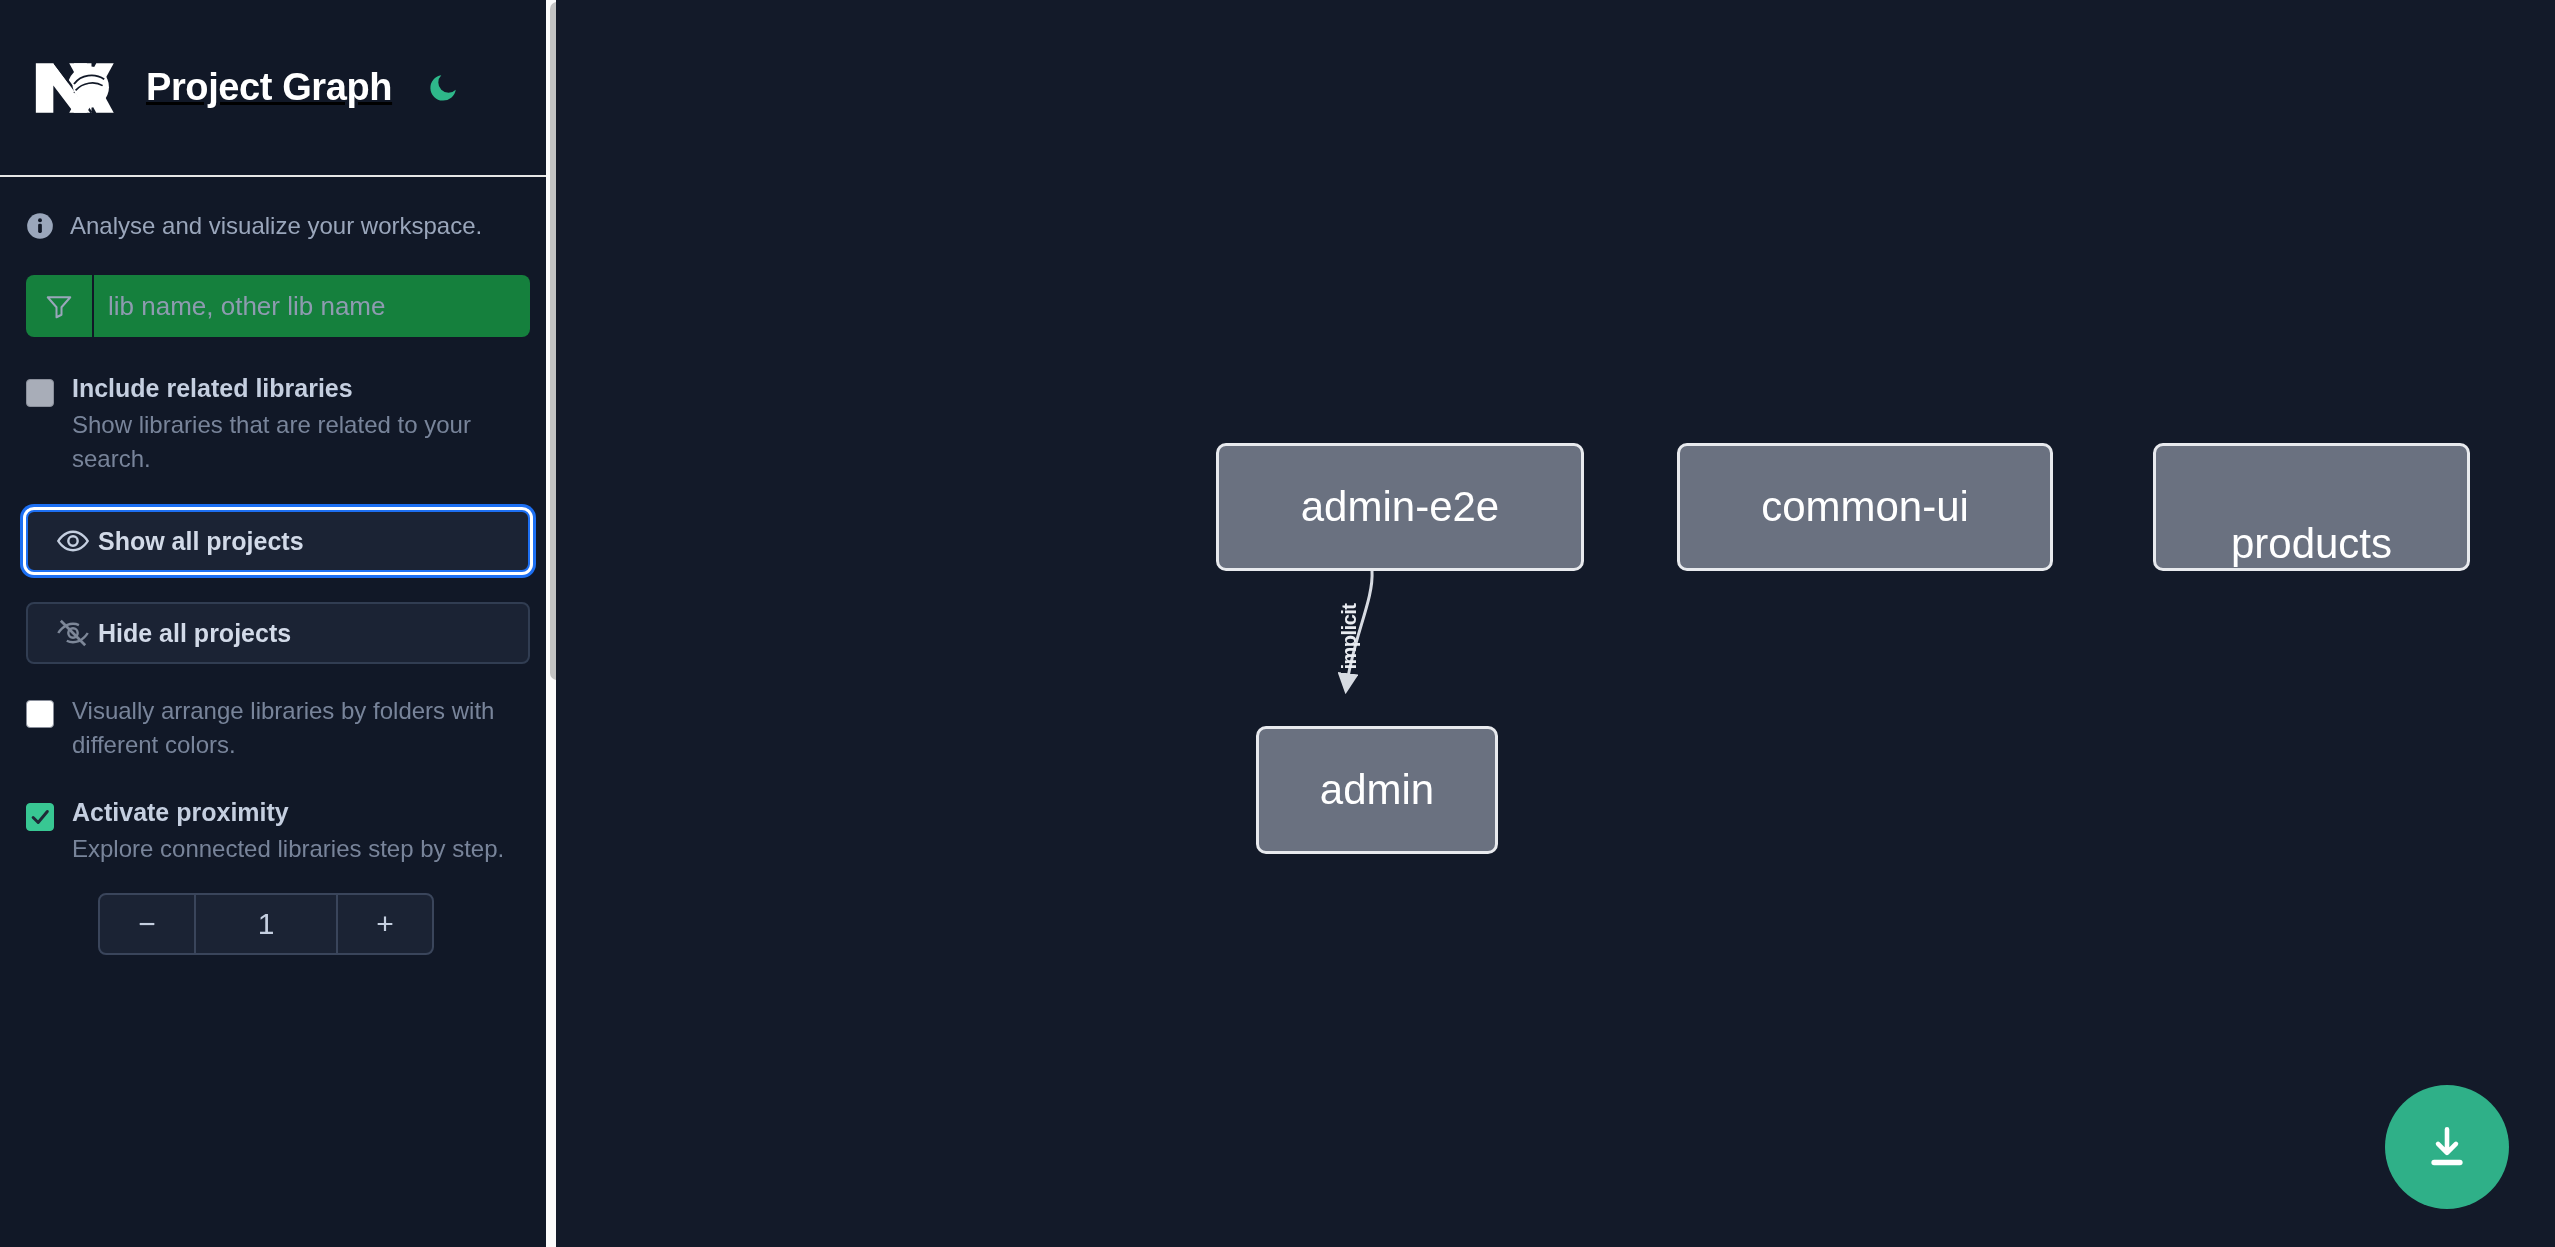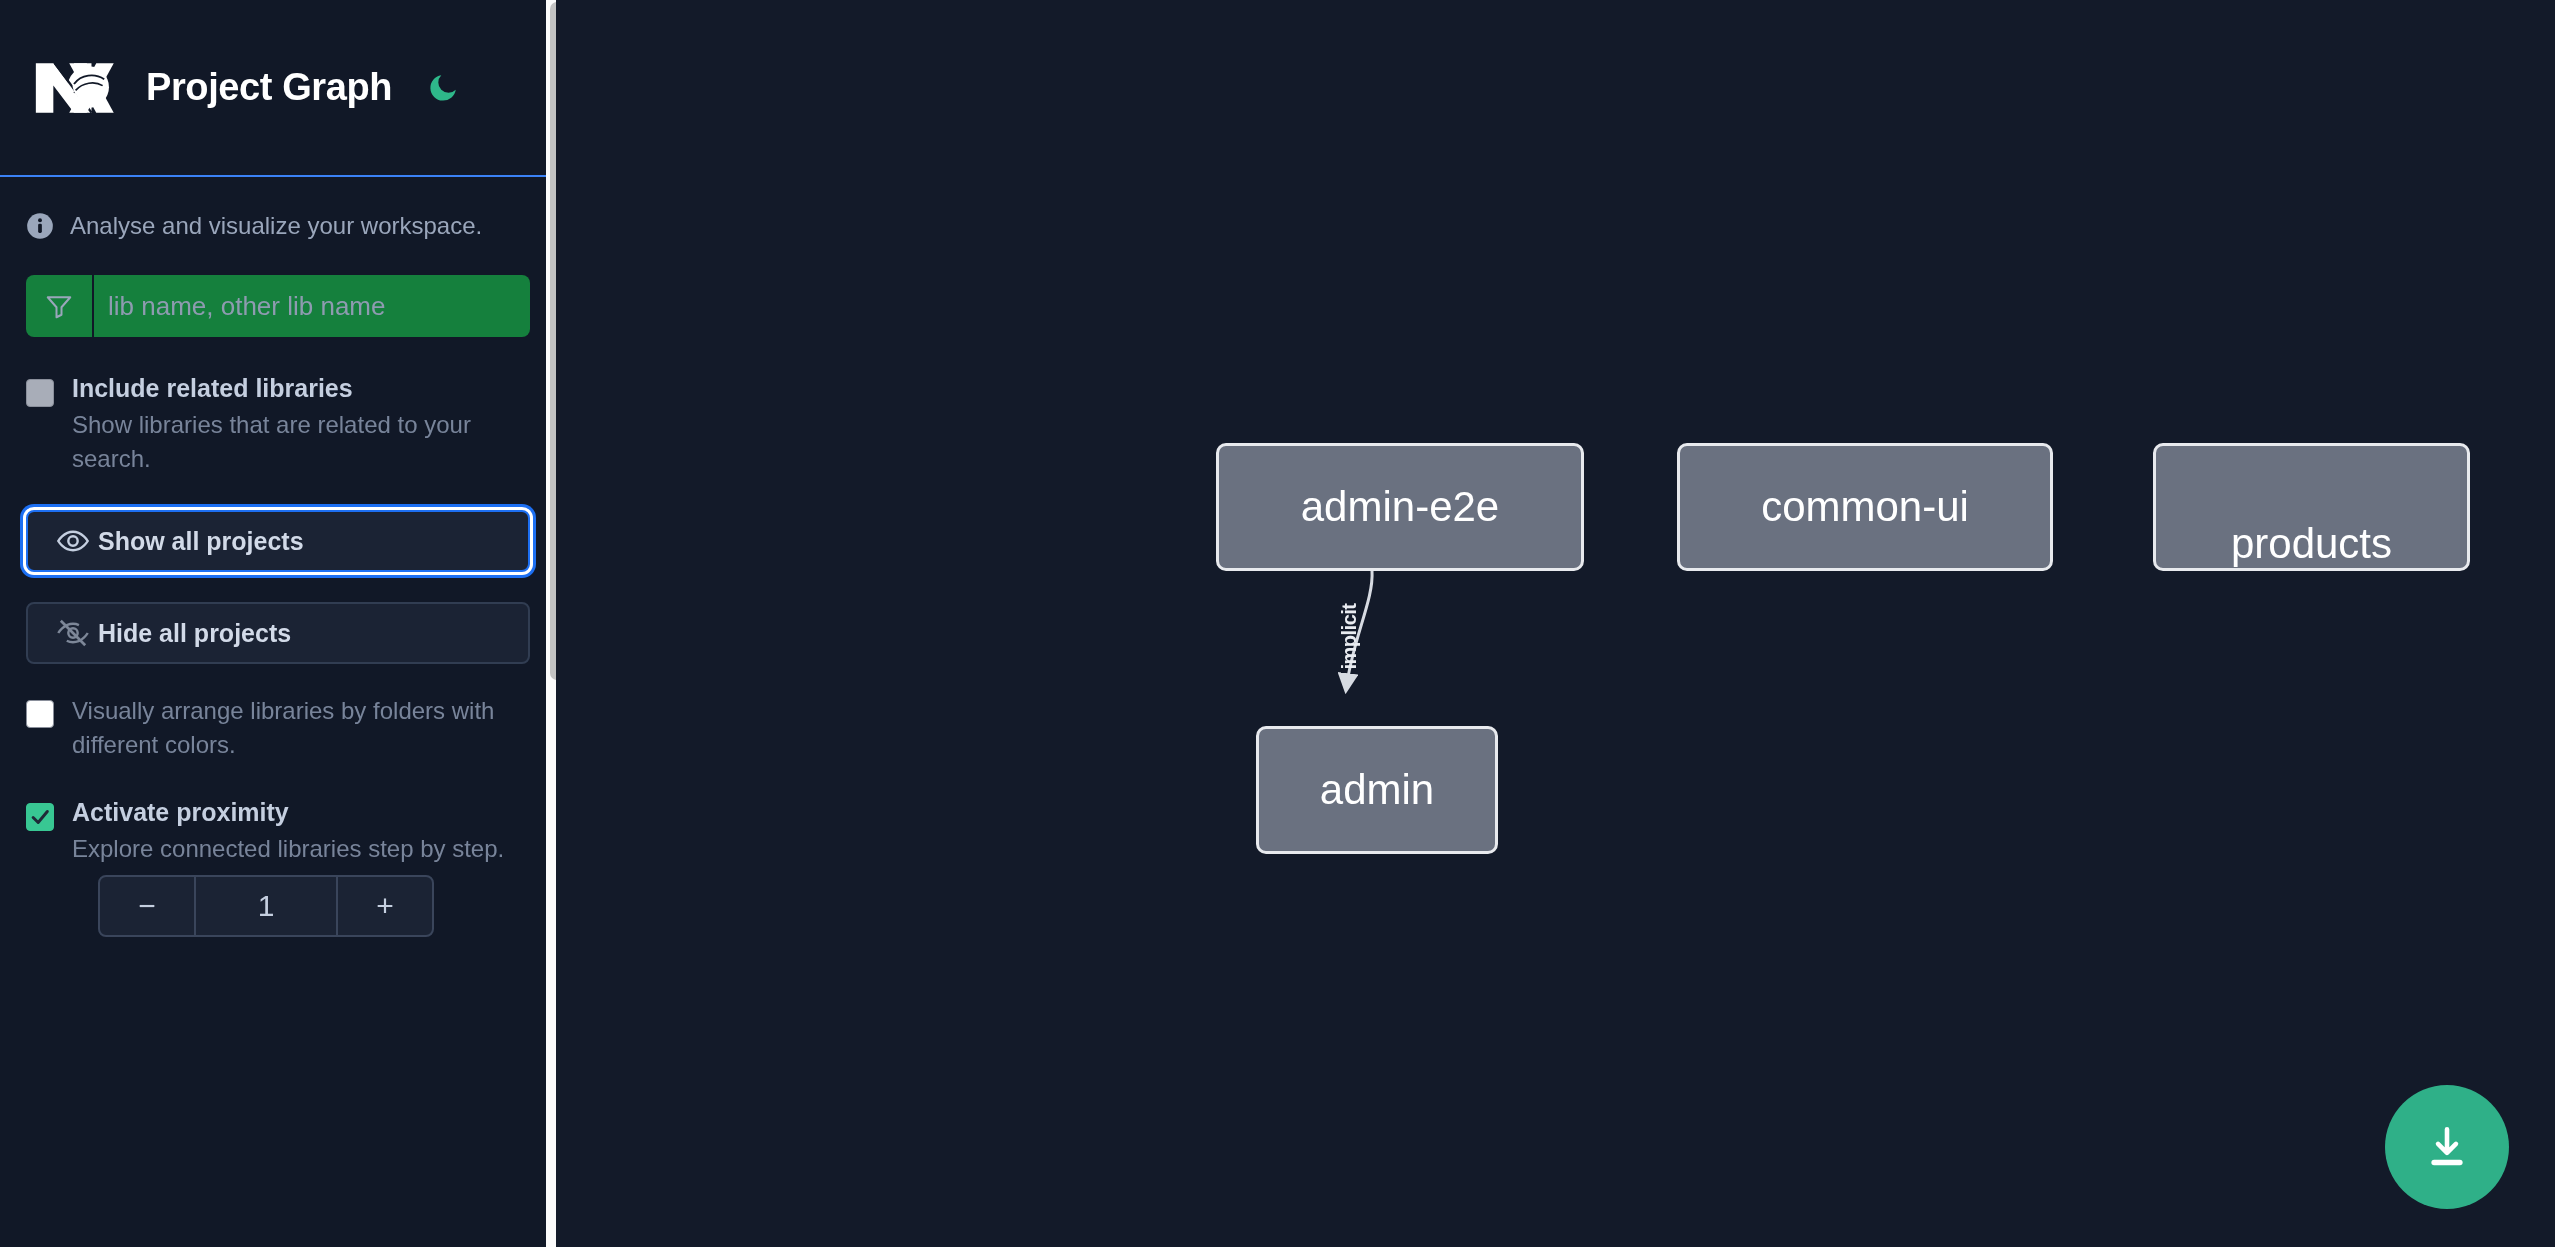--- a/index.html
+++ b/index.html
@@ -28,21 +28,22 @@
     background: #111827;
     flex: 0 0 556px;
     overflow: hidden;
   }
 
   .sidebar-header {
     height: 177px;
     display: flex;
     align-items: center;
     padding-left: 26px;
-    border-bottom: 2px solid #3b82f6;
+    border-bottom: 2px solid #e5e5e5;
+    text-decoration: underline;
   }
 
   .nx-logo {
     width: 96px;
     height: 62px;
     flex: 0 0 96px;
     margin-right: 24px;
   }
 
   .app-title {
@@ -326,21 +327,21 @@
 
       <div class="check-block" style="margin-top:24px;">
         <div class="cb-col">
           <span class="cbox white"></span>
         </div>
         <div>
           <div class="check-desc">Visually arrange libraries by folders with different colors.</div>
         </div>
       </div>
 
-      <div class="check-block" style="margin-bottom:9px;">
+      <div class="check-block" style="margin-bottom:27px;">
         <div class="cb-col">
           <span class="cbox green">
             <svg viewBox="0 0 24 24" width="22" height="22">
               <path d="M4.5 12.5 10 18 20 6" fill="none" stroke="#1f2937" stroke-width="3.2" stroke-linecap="round" stroke-linejoin="round"></path>
             </svg>
           </span>
         </div>
         <div>
           <div class="check-title">Activate proximity</div>
           <div class="check-desc">Explore connected libraries step by step.</div>

